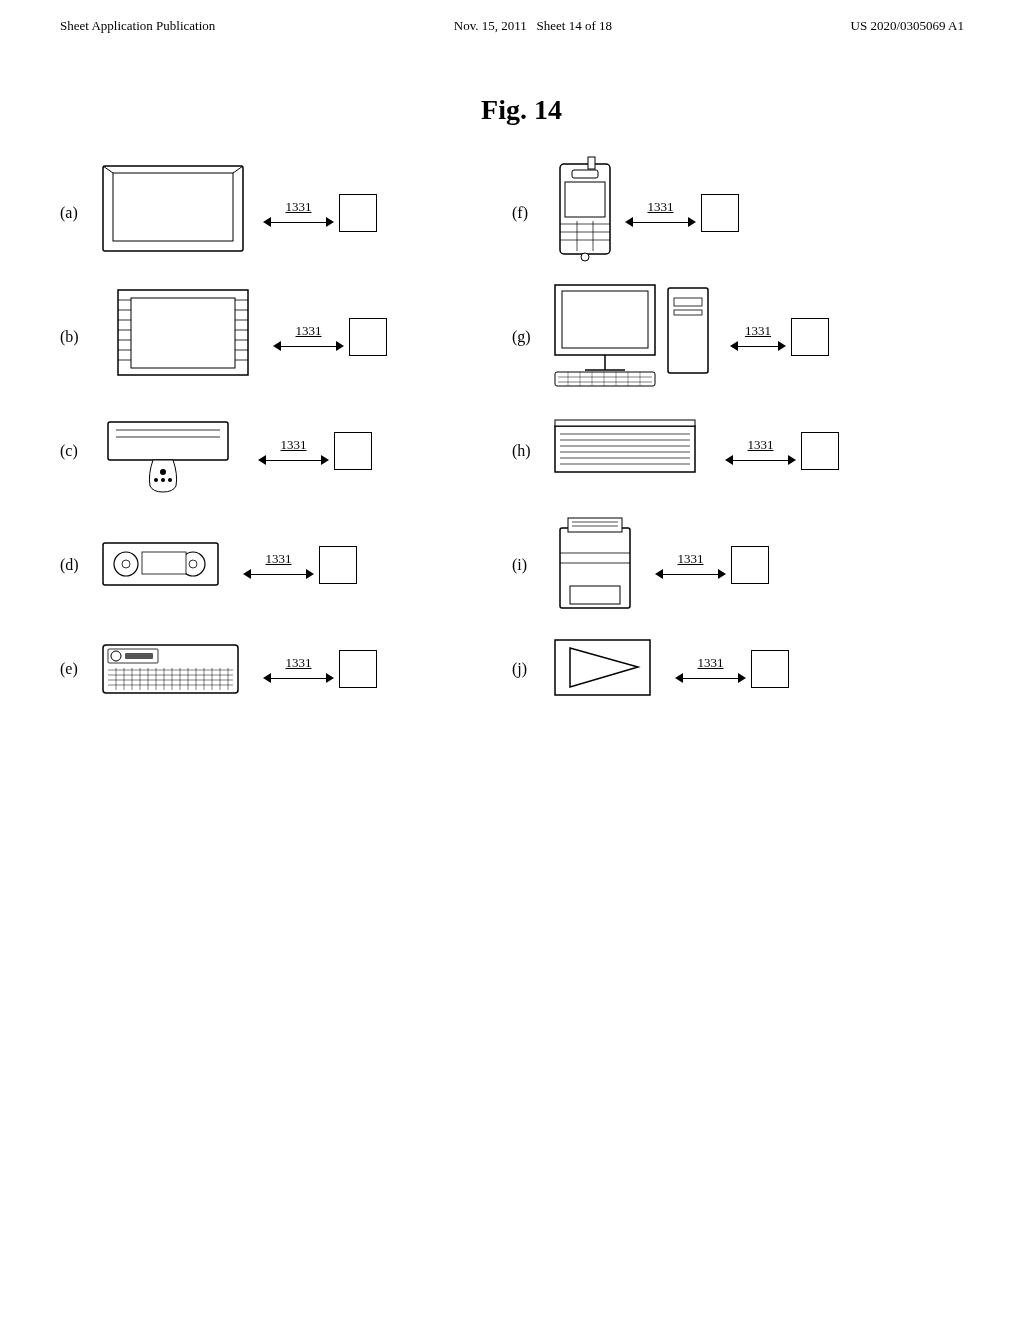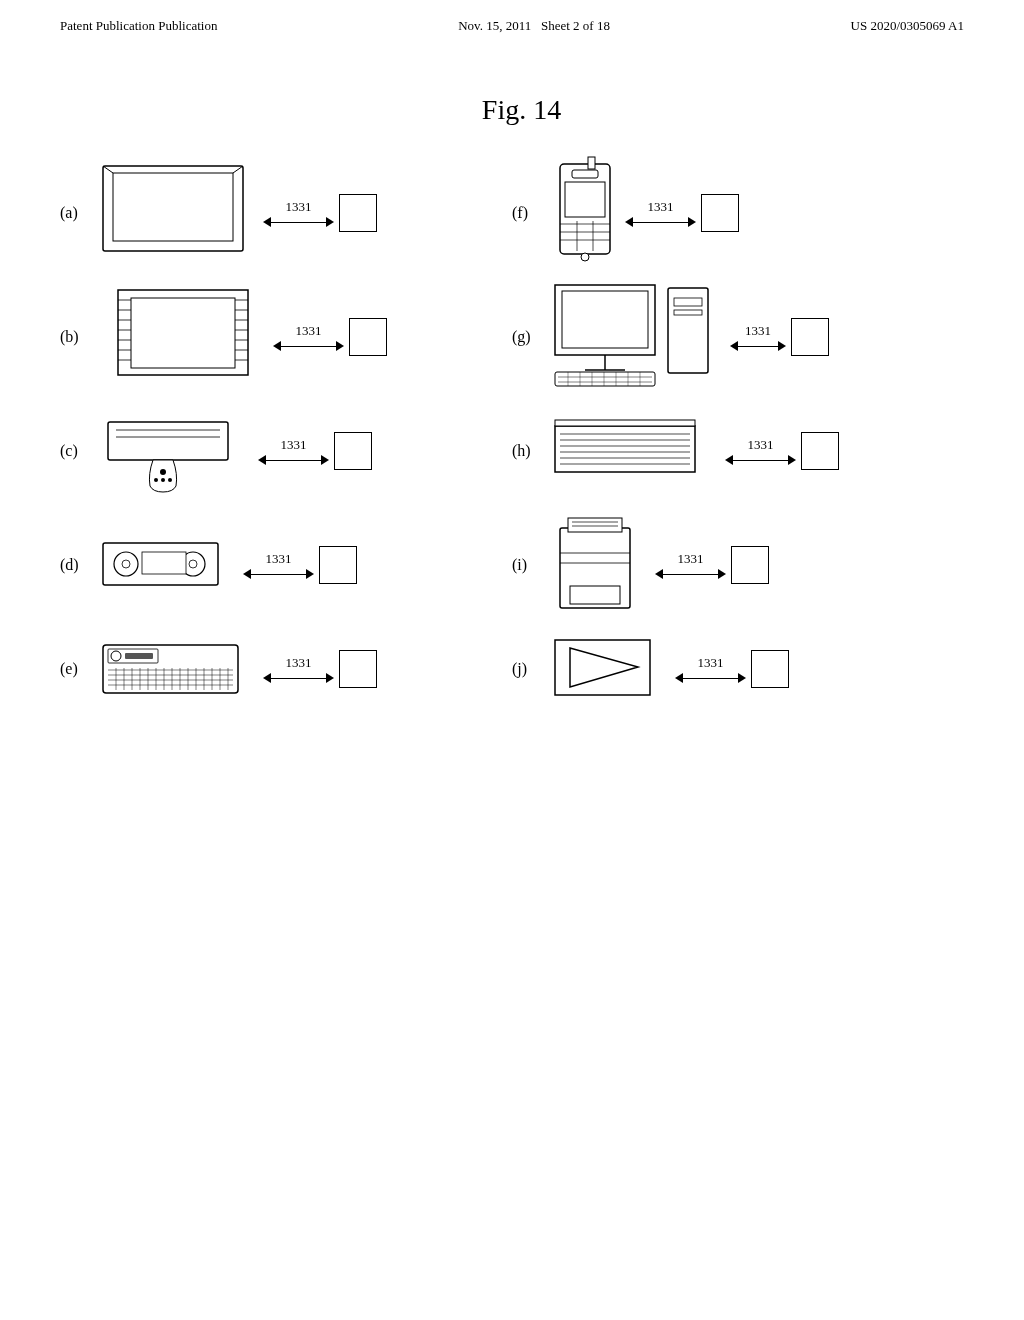--- a/index.html
+++ b/index.html
@@ -16,21 +16,21 @@
       display: flex;
       justify-content: space-between;
       align-items: center;
       padding: 18px 60px 0 60px;
       font-size: 13px;
     }
 
     .fig-title {
       text-align: center;
       font-size: 28px;
-      font-weight: normal;
+      font-weight: bold;
       margin-top: 60px;
       margin-bottom: 30px;
       margin-left: 19px;
     }
 
     .diagram-area {
       display: flex;
       flex-direction: column;
       padding: 0 60px;
       gap: 0px;
@@ -70,20 +70,21 @@
     .device {
       flex-shrink: 0;
     }
 
     .arrow-label-container {
       display: flex;
       flex-direction: column;
       align-items: center;
       position: relative;
       margin: 0 5px;
+      text-decoration: underline;
     }
 
     .ref-num {
       font-size: 13px;
       white-space: nowrap;
       margin-bottom: 2px;
       text-align: center;
     }
 
     .arrow-line {
@@ -124,23 +125,23 @@
     
     svg {
       overflow: visible;
     }
 
   </style>
 </head>
 <body>
 
 <div class="header">
-  <span>Patent Publication Publication</span>
+  <span>Sheet Application Publication</span>
   <span>
-    <span>Nov. 15, 2011</span>&nbsp;&nbsp;&nbsp;<span>Sheet 2 of 18</span>
+    <span>Nov. 15, 2011</span>&nbsp;&nbsp;&nbsp;<span>Sheet 14 of 18</span>
   </span>
   <span>US 2020/0305069 A1</span>
 </div>
 
 <div class="fig-title">Fig. 14</div>
 
 <div class="diagram-area">
 
   <div class="row">
 

